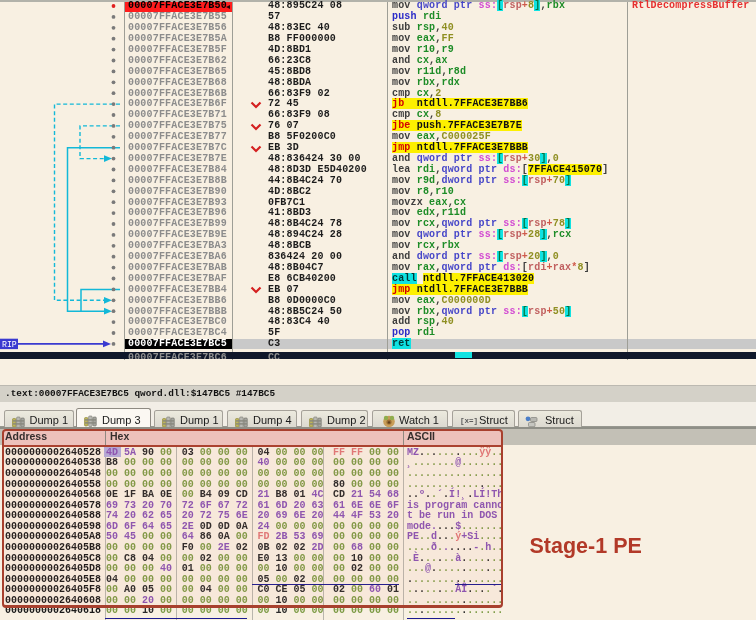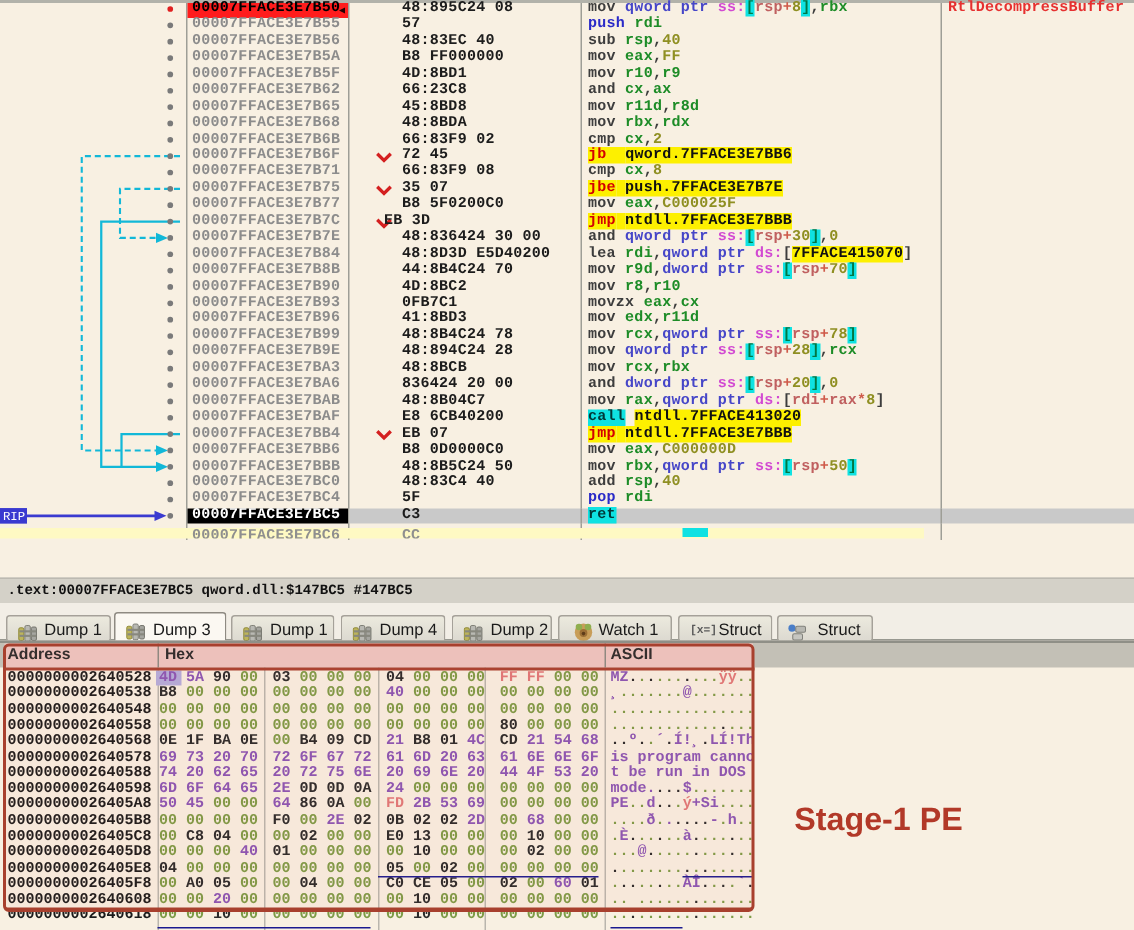--- a/index.html
+++ b/index.html
@@ -18,50 +18,50 @@
 <div class="row mono" style="top:11.700000000000001px"><span class="abs" style="left:128px;top:0.6px;color:#8c8c8c;letter-spacing:0.18px">00007FFACE3E7B55</span><span class="abs" style="left:268px;top:0.6px;color:#1c1c1c;letter-spacing:0.18px">57</span><span class="abs mono" style="left:392px;top:0.6px;letter-spacing:0.18px"><span style="color:#2a2ac8">push</span><span style="color:#3d3d3d"> </span><span style="color:#1d8c27">rdi</span></span></div>
 <div class="row mono" style="top:22.6px"><span class="abs" style="left:128px;top:0.6px;color:#8c8c8c;letter-spacing:0.18px">00007FFACE3E7B56</span><span class="abs" style="left:268px;top:0.6px;color:#1c1c1c;letter-spacing:0.18px">48:83EC 40</span><span class="abs mono" style="left:392px;top:0.6px;letter-spacing:0.18px"><span style="color:#3d3d3d">sub </span><span style="color:#1d8c27">rsp</span><span style="color:#3d3d3d">,</span><span style="color:#8f8f22">40</span></span></div>
 <div class="row mono" style="top:33.5px"><span class="abs" style="left:128px;top:0.6px;color:#8c8c8c;letter-spacing:0.18px">00007FFACE3E7B5A</span><span class="abs" style="left:268px;top:0.6px;color:#1c1c1c;letter-spacing:0.18px">B8 FF000000</span><span class="abs mono" style="left:392px;top:0.6px;letter-spacing:0.18px"><span style="color:#3d3d3d">mov </span><span style="color:#1d8c27">eax</span><span style="color:#3d3d3d">,</span><span style="color:#8f8f22">FF</span></span></div>
 <div class="row mono" style="top:44.4px"><span class="abs" style="left:128px;top:0.6px;color:#8c8c8c;letter-spacing:0.18px">00007FFACE3E7B5F</span><span class="abs" style="left:268px;top:0.6px;color:#1c1c1c;letter-spacing:0.18px">4D:8BD1</span><span class="abs mono" style="left:392px;top:0.6px;letter-spacing:0.18px"><span style="color:#3d3d3d">mov </span><span style="color:#1d8c27">r10</span><span style="color:#3d3d3d">,</span><span style="color:#1d8c27">r9</span></span></div>
 <div class="row mono" style="top:55.3px"><span class="abs" style="left:128px;top:0.6px;color:#8c8c8c;letter-spacing:0.18px">00007FFACE3E7B62</span><span class="abs" style="left:268px;top:0.6px;color:#1c1c1c;letter-spacing:0.18px">66:23C8</span><span class="abs mono" style="left:392px;top:0.6px;letter-spacing:0.18px"><span style="color:#3d3d3d">and </span><span style="color:#1d8c27">cx</span><span style="color:#3d3d3d">,</span><span style="color:#1d8c27">ax</span></span></div>
 <div class="row mono" style="top:66.2px"><span class="abs" style="left:128px;top:0.6px;color:#8c8c8c;letter-spacing:0.18px">00007FFACE3E7B65</span><span class="abs" style="left:268px;top:0.6px;color:#1c1c1c;letter-spacing:0.18px">45:8BD8</span><span class="abs mono" style="left:392px;top:0.6px;letter-spacing:0.18px"><span style="color:#3d3d3d">mov </span><span style="color:#1d8c27">r11d</span><span style="color:#3d3d3d">,</span><span style="color:#1d8c27">r8d</span></span></div>
 <div class="row mono" style="top:77.1px"><span class="abs" style="left:128px;top:0.6px;color:#8c8c8c;letter-spacing:0.18px">00007FFACE3E7B68</span><span class="abs" style="left:268px;top:0.6px;color:#1c1c1c;letter-spacing:0.18px">48:8BDA</span><span class="abs mono" style="left:392px;top:0.6px;letter-spacing:0.18px"><span style="color:#3d3d3d">mov </span><span style="color:#1d8c27">rbx</span><span style="color:#3d3d3d">,</span><span style="color:#1d8c27">rdx</span></span></div>
 <div class="row mono" style="top:88.0px"><span class="abs" style="left:128px;top:0.6px;color:#8c8c8c;letter-spacing:0.18px">00007FFACE3E7B6B</span><span class="abs" style="left:268px;top:0.6px;color:#1c1c1c;letter-spacing:0.18px">66:83F9 02</span><span class="abs mono" style="left:392px;top:0.6px;letter-spacing:0.18px"><span style="color:#3d3d3d">cmp </span><span style="color:#1d8c27">cx</span><span style="color:#3d3d3d">,</span><span style="color:#8f8f22">2</span></span></div>
 <div class="row mono" style="top:98.9px"><span class="abs" style="left:128px;top:0.6px;color:#8c8c8c;letter-spacing:0.18px">00007FFACE3E7B6F</span><svg class="abs" style="left:250px;top:2px" width="14" height="8">
       <polyline points="1.5,1.5 6,6 10.5,1.5" fill="none" stroke="#d42020" stroke-width="2.2"></polyline>
-    </svg><span class="abs" style="left:268px;top:0.6px;color:#1c1c1c;letter-spacing:0.18px">72 45</span><span class="abs mono" style="left:392px;top:0.6px;letter-spacing:0.18px"><span style="color:#d40000;background:#fdf000">jb</span><span style="color:#111;background:#fdf000">  </span><span style="color:#111;background:#fdf000">qword.7FFACE3E7BB6</span></span></div>
+    </svg><span class="abs" style="left:268px;top:0.6px;color:#1c1c1c;letter-spacing:0.18px">72 45</span><span class="abs mono" style="left:392px;top:0.6px;letter-spacing:0.18px"><span style="color:#d40000;background:#fdf000">jb</span><span style="color:#111;background:#fdf000">  </span><span style="color:#111;background:#fdf000">ntdll.7FFACE3E7BB6</span></span></div>
 <div class="row mono" style="top:109.8px"><span class="abs" style="left:128px;top:0.6px;color:#8c8c8c;letter-spacing:0.18px">00007FFACE3E7B71</span><span class="abs" style="left:268px;top:0.6px;color:#1c1c1c;letter-spacing:0.18px">66:83F9 08</span><span class="abs mono" style="left:392px;top:0.6px;letter-spacing:0.18px"><span style="color:#3d3d3d">cmp </span><span style="color:#1d8c27">cx</span><span style="color:#3d3d3d">,</span><span style="color:#8f8f22">8</span></span></div>
 <div class="row mono" style="top:120.7px"><span class="abs" style="left:128px;top:0.6px;color:#8c8c8c;letter-spacing:0.18px">00007FFACE3E7B75</span><svg class="abs" style="left:250px;top:2px" width="14" height="8">
       <polyline points="1.5,1.5 6,6 10.5,1.5" fill="none" stroke="#d42020" stroke-width="2.2"></polyline>
-    </svg><span class="abs" style="left:268px;top:0.6px;color:#1c1c1c;letter-spacing:0.18px">35 07</span><span class="abs mono" style="left:392px;top:0.6px;letter-spacing:0.18px"><span style="color:#d40000;background:#fdf000">jbe</span><span style="color:#111;background:#fdf000"> </span><span style="color:#111;background:#fdf000">push.7FFACE3E7B7E</span></span></div>
+    </svg><span class="abs" style="left:268px;top:0.6px;color:#1c1c1c;letter-spacing:0.18px">76 07</span><span class="abs mono" style="left:392px;top:0.6px;letter-spacing:0.18px"><span style="color:#d40000;background:#fdf000">jbe</span><span style="color:#111;background:#fdf000"> </span><span style="color:#111;background:#fdf000">push.7FFACE3E7B7E</span></span></div>
 <div class="row mono" style="top:131.60000000000002px"><span class="abs" style="left:128px;top:0.6px;color:#8c8c8c;letter-spacing:0.18px">00007FFACE3E7B77</span><span class="abs" style="left:268px;top:0.6px;color:#1c1c1c;letter-spacing:0.18px">B8 5F0200C0</span><span class="abs mono" style="left:392px;top:0.6px;letter-spacing:0.18px"><span style="color:#3d3d3d">mov </span><span style="color:#1d8c27">eax</span><span style="color:#3d3d3d">,</span><span style="color:#8f8f22">C000025F</span></span></div>
 <div class="row mono" style="top:142.50000000000003px"><span class="abs" style="left:128px;top:0.6px;color:#8c8c8c;letter-spacing:0.18px">00007FFACE3E7B7C</span><svg class="abs" style="left:250px;top:2px" width="14" height="8">
       <polyline points="1.5,1.5 6,6 10.5,1.5" fill="none" stroke="#d42020" stroke-width="2.2"></polyline>
-    </svg><span class="abs" style="left:256px;top:0.6px;color:#1c1c1c;letter-spacing:0.18px">EB 3D</span><span class="abs mono" style="left:392px;top:0.6px;letter-spacing:0.18px"><span style="color:#d40000;background:#fdf000">jmp</span><span style="color:#111;background:#fdf000"> </span><span style="color:#111;background:#fdf000">ntdll.7FFACE3E7BBB</span></span></div>
+    </svg><span class="abs" style="left:268px;top:0.6px;color:#1c1c1c;letter-spacing:0.18px">EB 3D</span><span class="abs mono" style="left:392px;top:0.6px;letter-spacing:0.18px"><span style="color:#d40000;background:#fdf000">jmp</span><span style="color:#111;background:#fdf000"> </span><span style="color:#111;background:#fdf000">ntdll.7FFACE3E7BBB</span></span></div>
 <div class="row mono" style="top:153.4px"><span class="abs" style="left:128px;top:0.6px;color:#8c8c8c;letter-spacing:0.18px">00007FFACE3E7B7E</span><span class="abs" style="left:268px;top:0.6px;color:#1c1c1c;letter-spacing:0.18px">48:836424 30 00</span><span class="abs mono" style="left:392px;top:0.6px;letter-spacing:0.18px"><span style="color:#3d3d3d">and </span><span style="color:#4646c8">qword ptr </span><span style="color:#d24ad2">ss:</span><span style="color:#074;background:#0fe2e2">[</span><span style="color:#c06060">rsp</span><span style="color:#cf5a4a">+</span><span style="color:#8f8f22">30</span><span style="color:#074;background:#0fe2e2">]</span><span style="color:#3d3d3d">,</span><span style="color:#8f8f22">0</span></span></div>
 <div class="row mono" style="top:164.3px"><span class="abs" style="left:128px;top:0.6px;color:#8c8c8c;letter-spacing:0.18px">00007FFACE3E7B84</span><span class="abs" style="left:268px;top:0.6px;color:#1c1c1c;letter-spacing:0.18px">48:8D3D E5D40200</span><span class="abs mono" style="left:392px;top:0.6px;letter-spacing:0.18px"><span style="color:#3d3d3d">lea </span><span style="color:#1d8c27">rdi</span><span style="color:#3d3d3d">,</span><span style="color:#4646c8">qword ptr </span><span style="color:#d24ad2">ds:</span><span style="color:#3d3d3d">[</span><span style="color:#111;background:#fdf000">7FFACE415070</span><span style="color:#3d3d3d">]</span></span></div>
 <div class="row mono" style="top:175.20000000000002px"><span class="abs" style="left:128px;top:0.6px;color:#8c8c8c;letter-spacing:0.18px">00007FFACE3E7B8B</span><span class="abs" style="left:268px;top:0.6px;color:#1c1c1c;letter-spacing:0.18px">44:8B4C24 70</span><span class="abs mono" style="left:392px;top:0.6px;letter-spacing:0.18px"><span style="color:#3d3d3d">mov </span><span style="color:#1d8c27">r9d</span><span style="color:#3d3d3d">,</span><span style="color:#4646c8">dword ptr </span><span style="color:#d24ad2">ss:</span><span style="color:#074;background:#0fe2e2">[</span><span style="color:#c06060">rsp</span><span style="color:#cf5a4a">+</span><span style="color:#8f8f22">70</span><span style="color:#074;background:#0fe2e2">]</span></span></div>
 <div class="row mono" style="top:186.10000000000002px"><span class="abs" style="left:128px;top:0.6px;color:#8c8c8c;letter-spacing:0.18px">00007FFACE3E7B90</span><span class="abs" style="left:268px;top:0.6px;color:#1c1c1c;letter-spacing:0.18px">4D:8BC2</span><span class="abs mono" style="left:392px;top:0.6px;letter-spacing:0.18px"><span style="color:#3d3d3d">mov </span><span style="color:#1d8c27">r8</span><span style="color:#3d3d3d">,</span><span style="color:#1d8c27">r10</span></span></div>
 <div class="row mono" style="top:197.00000000000003px"><span class="abs" style="left:128px;top:0.6px;color:#8c8c8c;letter-spacing:0.18px">00007FFACE3E7B93</span><span class="abs" style="left:268px;top:0.6px;color:#1c1c1c;letter-spacing:0.18px">0FB7C1</span><span class="abs mono" style="left:392px;top:0.6px;letter-spacing:0.18px"><span style="color:#3d3d3d">movzx </span><span style="color:#1d8c27">eax</span><span style="color:#3d3d3d">,</span><span style="color:#1d8c27">cx</span></span></div>
 <div class="row mono" style="top:207.9px"><span class="abs" style="left:128px;top:0.6px;color:#8c8c8c;letter-spacing:0.18px">00007FFACE3E7B96</span><span class="abs" style="left:268px;top:0.6px;color:#1c1c1c;letter-spacing:0.18px">41:8BD3</span><span class="abs mono" style="left:392px;top:0.6px;letter-spacing:0.18px"><span style="color:#3d3d3d">mov </span><span style="color:#1d8c27">edx</span><span style="color:#3d3d3d">,</span><span style="color:#1d8c27">r11d</span></span></div>
 <div class="row mono" style="top:218.8px"><span class="abs" style="left:128px;top:0.6px;color:#8c8c8c;letter-spacing:0.18px">00007FFACE3E7B99</span><span class="abs" style="left:268px;top:0.6px;color:#1c1c1c;letter-spacing:0.18px">48:8B4C24 78</span><span class="abs mono" style="left:392px;top:0.6px;letter-spacing:0.18px"><span style="color:#3d3d3d">mov </span><span style="color:#1d8c27">rcx</span><span style="color:#3d3d3d">,</span><span style="color:#4646c8">qword ptr </span><span style="color:#d24ad2">ss:</span><span style="color:#074;background:#0fe2e2">[</span><span style="color:#c06060">rsp</span><span style="color:#cf5a4a">+</span><span style="color:#8f8f22">78</span><span style="color:#074;background:#0fe2e2">]</span></span></div>
 <div class="row mono" style="top:229.70000000000002px"><span class="abs" style="left:128px;top:0.6px;color:#8c8c8c;letter-spacing:0.18px">00007FFACE3E7B9E</span><span class="abs" style="left:268px;top:0.6px;color:#1c1c1c;letter-spacing:0.18px">48:894C24 28</span><span class="abs mono" style="left:392px;top:0.6px;letter-spacing:0.18px"><span style="color:#3d3d3d">mov </span><span style="color:#4646c8">qword ptr </span><span style="color:#d24ad2">ss:</span><span style="color:#074;background:#0fe2e2">[</span><span style="color:#c06060">rsp</span><span style="color:#cf5a4a">+</span><span style="color:#8f8f22">28</span><span style="color:#074;background:#0fe2e2">]</span><span style="color:#3d3d3d">,</span><span style="color:#1d8c27">rcx</span></span></div>
 <div class="row mono" style="top:240.60000000000002px"><span class="abs" style="left:128px;top:0.6px;color:#8c8c8c;letter-spacing:0.18px">00007FFACE3E7BA3</span><span class="abs" style="left:268px;top:0.6px;color:#1c1c1c;letter-spacing:0.18px">48:8BCB</span><span class="abs mono" style="left:392px;top:0.6px;letter-spacing:0.18px"><span style="color:#3d3d3d">mov </span><span style="color:#1d8c27">rcx</span><span style="color:#3d3d3d">,</span><span style="color:#1d8c27">rbx</span></span></div>
 <div class="row mono" style="top:251.50000000000003px"><span class="abs" style="left:128px;top:0.6px;color:#8c8c8c;letter-spacing:0.18px">00007FFACE3E7BA6</span><span class="abs" style="left:268px;top:0.6px;color:#1c1c1c;letter-spacing:0.18px">836424 20 00</span><span class="abs mono" style="left:392px;top:0.6px;letter-spacing:0.18px"><span style="color:#3d3d3d">and </span><span style="color:#4646c8">dword ptr </span><span style="color:#d24ad2">ss:</span><span style="color:#074;background:#0fe2e2">[</span><span style="color:#c06060">rsp</span><span style="color:#cf5a4a">+</span><span style="color:#8f8f22">20</span><span style="color:#074;background:#0fe2e2">]</span><span style="color:#3d3d3d">,</span><span style="color:#8f8f22">0</span></span></div>
 <div class="row mono" style="top:262.40000000000003px"><span class="abs" style="left:128px;top:0.6px;color:#8c8c8c;letter-spacing:0.18px">00007FFACE3E7BAB</span><span class="abs" style="left:268px;top:0.6px;color:#1c1c1c;letter-spacing:0.18px">48:8B04C7</span><span class="abs mono" style="left:392px;top:0.6px;letter-spacing:0.18px"><span style="color:#3d3d3d">mov </span><span style="color:#1d8c27">rax</span><span style="color:#3d3d3d">,</span><span style="color:#4646c8">qword ptr </span><span style="color:#d24ad2">ds:</span><span style="color:#3d3d3d">[</span><span style="color:#c06060">rdi</span><span style="color:#cf5a4a">+</span><span style="color:#c06060">rax</span><span style="color:#cf5a4a">*</span><span style="color:#8f8f22">8</span><span style="color:#3d3d3d">]</span></span></div>
 <div class="row mono" style="top:273.3px"><span class="abs" style="left:128px;top:0.6px;color:#8c8c8c;letter-spacing:0.18px">00007FFACE3E7BAF</span><span class="abs" style="left:268px;top:0.6px;color:#1c1c1c;letter-spacing:0.18px">E8 6CB40200</span><span class="abs mono" style="left:392px;top:0.6px;letter-spacing:0.18px"><span style="color:#003838;background:#0fe2e2">call</span><span style="color:#3d3d3d"> </span><span style="color:#111;background:#fdf000">ntdll.7FFACE413020</span></span></div>
 <div class="row mono" style="top:284.20000000000005px"><span class="abs" style="left:128px;top:0.6px;color:#8c8c8c;letter-spacing:0.18px">00007FFACE3E7BB4</span><svg class="abs" style="left:250px;top:2px" width="14" height="8">
       <polyline points="1.5,1.5 6,6 10.5,1.5" fill="none" stroke="#d42020" stroke-width="2.2"></polyline>
     </svg><span class="abs" style="left:268px;top:0.6px;color:#1c1c1c;letter-spacing:0.18px">EB 07</span><span class="abs mono" style="left:392px;top:0.6px;letter-spacing:0.18px"><span style="color:#d40000;background:#fdf000">jmp</span><span style="color:#111;background:#fdf000"> </span><span style="color:#111;background:#fdf000">ntdll.7FFACE3E7BBB</span></span></div>
 <div class="row mono" style="top:295.1px"><span class="abs" style="left:128px;top:0.6px;color:#8c8c8c;letter-spacing:0.18px">00007FFACE3E7BB6</span><span class="abs" style="left:268px;top:0.6px;color:#1c1c1c;letter-spacing:0.18px">B8 0D0000C0</span><span class="abs mono" style="left:392px;top:0.6px;letter-spacing:0.18px"><span style="color:#3d3d3d">mov </span><span style="color:#1d8c27">eax</span><span style="color:#3d3d3d">,</span><span style="color:#8f8f22">C000000D</span></span></div>
 <div class="row mono" style="top:306.0px"><span class="abs" style="left:128px;top:0.6px;color:#8c8c8c;letter-spacing:0.18px">00007FFACE3E7BBB</span><span class="abs" style="left:268px;top:0.6px;color:#1c1c1c;letter-spacing:0.18px">48:8B5C24 50</span><span class="abs mono" style="left:392px;top:0.6px;letter-spacing:0.18px"><span style="color:#3d3d3d">mov </span><span style="color:#1d8c27">rbx</span><span style="color:#3d3d3d">,</span><span style="color:#4646c8">qword ptr </span><span style="color:#d24ad2">ss:</span><span style="color:#074;background:#0fe2e2">[</span><span style="color:#c06060">rsp</span><span style="color:#cf5a4a">+</span><span style="color:#8f8f22">50</span><span style="color:#074;background:#0fe2e2">]</span></span></div>
 <div class="row mono" style="top:316.90000000000003px"><span class="abs" style="left:128px;top:0.6px;color:#8c8c8c;letter-spacing:0.18px">00007FFACE3E7BC0</span><span class="abs" style="left:268px;top:0.6px;color:#1c1c1c;letter-spacing:0.18px">48:83C4 40</span><span class="abs mono" style="left:392px;top:0.6px;letter-spacing:0.18px"><span style="color:#3d3d3d">add </span><span style="color:#1d8c27">rsp</span><span style="color:#3d3d3d">,</span><span style="color:#8f8f22">40</span></span></div>
 <div class="row mono" style="top:327.8px"><span class="abs" style="left:128px;top:0.6px;color:#8c8c8c;letter-spacing:0.18px">00007FFACE3E7BC4</span><span class="abs" style="left:268px;top:0.6px;color:#1c1c1c;letter-spacing:0.18px">5F</span><span class="abs mono" style="left:392px;top:0.6px;letter-spacing:0.18px"><span style="color:#2a2ac8">pop </span><span style="color:#1d8c27">rdi</span></span></div>
 <div class="row mono" style="top:338.70000000000005px"><div class="abs" style="left:232.5px;top:0;width:523.5px;height:10.8px;background:#c9c9c9"></div><div class="abs" style="left:387px;top:0;width:1px;height:10.8px;background:#9e9e96"></div><div class="abs" style="left:627px;top:0;width:1px;height:10.8px;background:#9e9e96"></div><div class="abs" style="left:125px;top:0;width:106.5px;height:10.8px;background:#000"></div><span class="abs" style="left:128px;top:0.6px;color:#fff;letter-spacing:0.18px">00007FFACE3E7BC5</span><span class="abs" style="left:268px;top:0.6px;color:#1c1c1c;letter-spacing:0.18px">C3</span><span class="abs mono" style="left:392px;top:0.6px;letter-spacing:0.18px"><span style="color:#003838;background:#0fe2e2">ret</span></span></div>
-<div class="abs" style="left:0;top:352.4px;width:616px;height:7px;background:#fef9c3;overflow:hidden">
+<div class="abs" style="left:0;top:352.4px;width:756px;height:7px;background:#0f172a;overflow:hidden">
     <span class="mono abs" style="left:128px;top:1px;color:#8f8f8f;letter-spacing:0.18px">00007FFACE3E7BC6</span>
     <span class="mono abs" style="left:268px;top:1px;color:#8f8f8f">CC</span>
     <div class="abs" style="left:455px;top:0px;width:17px;height:6px;background:#0fe2e2"></div>
   </div>
 <svg class="abs" style="left:0;top:0" width="135" height="360" viewBox="0 0 135 360">
     <path d="M 120,104.10000000000001 H 54.5 V 300.3 H 104" fill="none" stroke="#12b8d8" stroke-width="1.4" stroke-dasharray="4 2.6"></path>
     <path d="M 104,296.90000000000003 L 112,300.3 L 104,303.7 Z" fill="#12b8d8"></path>
     <path d="M 120,125.9 H 80 V 158.6 H 104" fill="none" stroke="#12b8d8" stroke-width="1.4" stroke-dasharray="4 2.6"></path>
     <path d="M 104,155.2 L 112,158.6 L 104,162.0 Z" fill="#12b8d8"></path>
     <path d="M 120,147.70000000000002 H 67.5 V 311.2 H 104" fill="none" stroke="#12b8d8" stroke-width="1.5"></path>

